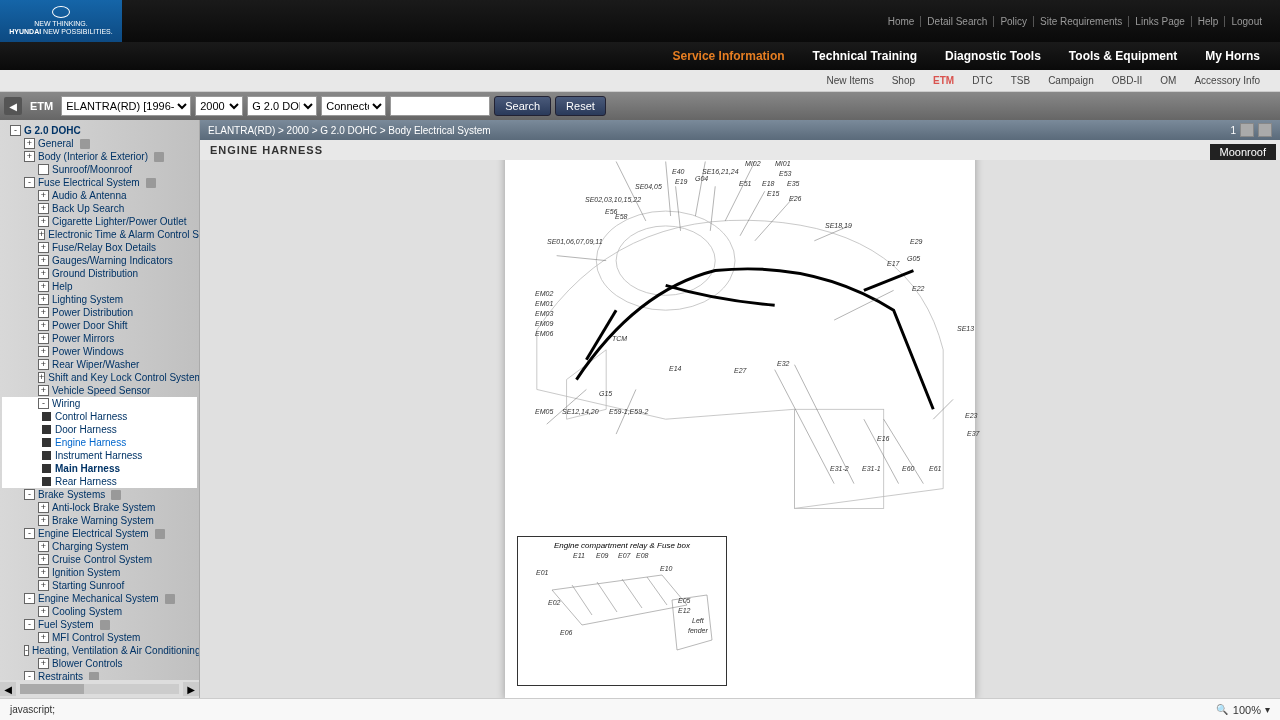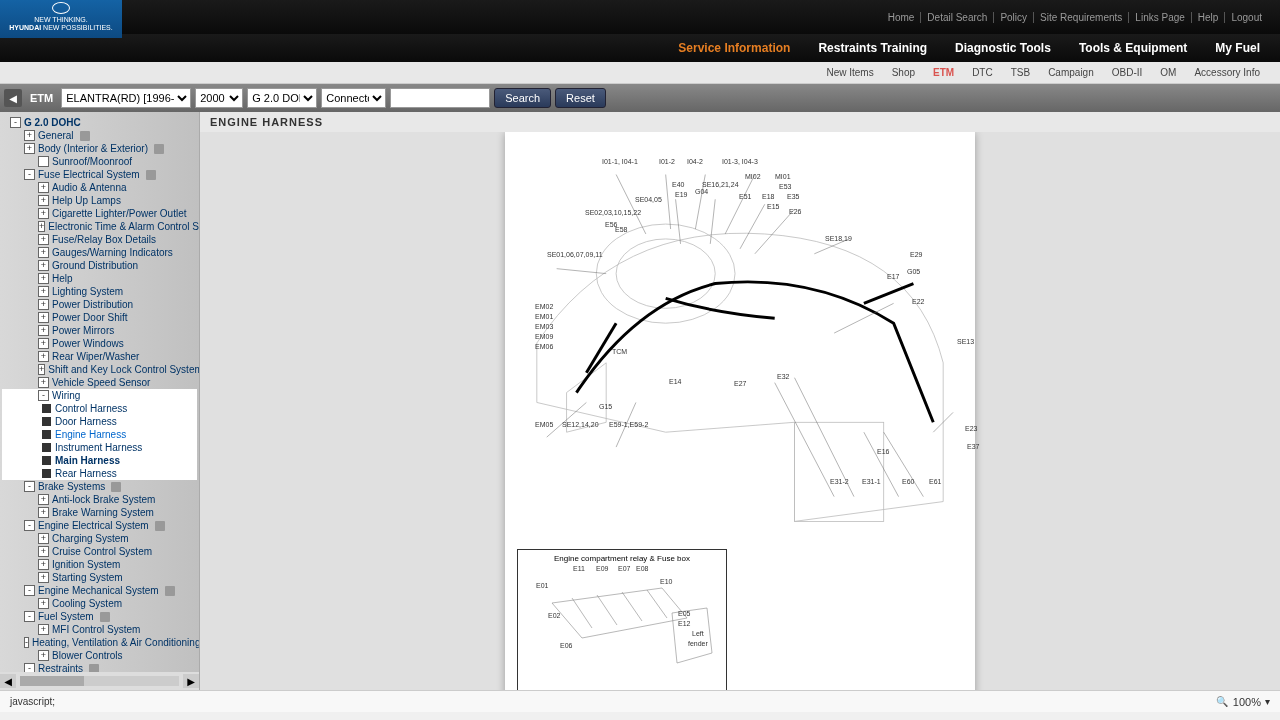--- a/index.html
+++ b/index.html
@@ -1,18 +1,18 @@
 <!DOCTYPE html>
 <html><head>
 <meta charset="utf-8">
 <style>
 * { box-sizing: border-box; margin: 0; padding: 0; font-family: Arial, sans-serif; }
 body { background: #f0f0f0; overflow: hidden; }
 
-.topbar { background: linear-gradient(#1a1a1a, #0a0a0a); height: 34px; display: flex; align-items: center; justify-content: space-between; }
+.topbar { background: linear-gradient(#1a1a1a, #0a0a0a); height: 42px; display: flex; align-items: center; justify-content: space-between; }
 .logo-box { background: linear-gradient(#1565a8, #0d4a82); width: 122px; height: 42px; display: flex; flex-direction: column; align-items: center; justify-content: center; color: white; font-size: 8px; }
 .logo-box .ring { width: 18px; height: 12px; border: 1px solid white; border-radius: 50%; margin-bottom: 2px; }
 .logo-text { font-size: 7px; line-height: 1.2; text-align: center; }
 .logo-text strong { font-size: 7px; }
 
 .top-links { color: #999; font-size: 10px; padding-right: 12px; }
 .top-links span { padding: 0 6px; border-right: 1px solid #555; cursor: pointer; }
 .top-links span:last-child { border-right: none; }
 
 .navbar { background: linear-gradient(#1a1a1a, #0a0a0a); height: 28px; display: flex; justify-content: flex-end; align-items: center; padding-right: 20px; gap: 28px; color: #fff; font-size: 12px; font-weight: bold; }
@@ -48,21 +48,21 @@
 
 .sidebar-scroll { position: absolute; bottom: 0; left: 0; right: 0; height: 18px; background: #ddd; display: flex; align-items: center; justify-content: space-between; }
 .sidebar-scroll .arrow { width: 16px; height: 14px; background: #ccc; font-size: 10px; display: flex; align-items: center; justify-content: center; cursor: pointer; }
 
 .content { flex: 1; background: #e8e8e8; position: relative; display: flex; flex-direction: column; }
 .breadcrumb { background: linear-gradient(#7a8a9a, #5a6a7a); color: white; font-size: 10px; padding: 3px 8px; display: flex; justify-content: space-between; align-items: center; }
 .bc-right { display: flex; gap: 4px; align-items: center; }
 .bc-right .icon { width: 14px; height: 14px; background: #aaa; border: 1px solid #888; }
 .page-title { font-size: 11px; font-weight: bold; padding: 4px 10px; color: #333; letter-spacing: 1px; }
 
-.diagram-area { flex: 1; display: flex; align-items: center; justify-content: center; padding-top: 20px; background: #e0e0e0; position: relative; overflow: auto; }
+.diagram-area { flex: 1; display: flex; align-items: flex-end; justify-content: center; padding-top: 20px; background: #e0e0e0; position: relative; overflow: auto; font-style: italic; }
 .diagram-page { width: 470px; min-height: 560px; background: white; box-shadow: 0 2px 8px rgba(0,0,0,0.3); padding: 12px; position: relative; }
 .diagram-main { width: 100%; height: 400px; position: relative; border: none; }
 .harness-svg { width: 100%; height: 100%; }
 .diagram-sub { width: 210px; height: 150px; border: 1px solid #333; margin-top: 6px; padding: 4px; position: relative; }
 .diagram-sub-title { font-size: 8px; text-align: center; }
 .conn-label { position: absolute; font-size: 7px; color: #333; }
 
 .feedback { position: absolute; top: 24px; right: 4px; background: #222; color: white; font-size: 11px; padding: 2px 10px; cursor: pointer; }
 
 .statusbar { height: 22px; background: #f8f8f8; border-top: 1px solid #ccc; display: flex; align-items: center; justify-content: space-between; padding: 0 10px; font-size: 10px; color: #333; }
@@ -79,24 +79,24 @@
       <span>NEW THINKING.</span><br>
       <strong>HYUNDAI</strong>
       <span>NEW POSSIBILITIES.</span>
     </div>
   </div>
   <div class="top-links" id="top-links"><span>Home</span><span>Detail Search</span><span>Policy</span><span>Site Requirements</span><span>Links Page</span><span>Help</span><span>Logout</span></div>
 </div>
 
 <div class="navbar" id="navbar">
     <span class="active">Service Information</span>
-    <span>Restraints Training</span>
+    <span>Technical Training</span>
     <span>Diagnostic Tools</span>
     <span>Tools &amp; Equipment</span>
-    <span>My Fuel</span>
+    <span>My Horns</span>
   </div>
 
 <div class="subnav" id="subnav">
     <span>New Items</span>
     <span>Shop</span>
     <span class="active">ETM</span>
     <span>DTC</span>
     <span>TSB</span>
     <span>Campaign</span>
     <span>OBD-II</span>
@@ -141,21 +141,21 @@
           <span class="toggle">-</span>
           <span class="label">Fuse Electrical System</span>
           <span class="pdf-icon"></span>
         </div>
         <div class="tree-item lvl3">
           <span class="toggle">+</span>
           <span class="label">Audio &amp; Antenna</span>
         </div>
         <div class="tree-item lvl3">
           <span class="toggle">+</span>
-          <span class="label">Help Up Lamps</span>
+          <span class="label">Back Up Search</span>
         </div>
         <div class="tree-item lvl3">
           <span class="toggle">+</span>
           <span class="label">Cigarette Lighter/Power Outlet</span>
         </div>
         <div class="tree-item lvl3">
           <span class="toggle">+</span>
           <span class="label">Electronic Time &amp; Alarm Control System (E</span>
         </div>
         <div class="tree-item lvl3">
@@ -259,21 +259,21 @@
         <div class="tree-item lvl3">
           <span class="toggle">+</span>
           <span class="label">Cruise Control System</span>
         </div>
         <div class="tree-item lvl3">
           <span class="toggle">+</span>
           <span class="label">Ignition System</span>
         </div>
         <div class="tree-item lvl3">
           <span class="toggle">+</span>
-          <span class="label">Starting System</span>
+          <span class="label">Starting Sunroof</span>
         </div>
         <div class="tree-item lvl2">
           <span class="toggle">-</span>
           <span class="label">Engine Mechanical System</span>
           <span class="pdf-icon"></span>
         </div>
         <div class="tree-item lvl3">
           <span class="toggle">+</span>
           <span class="label">Cooling System</span>
         </div>
@@ -313,20 +313,28 @@
     <div class="sidebar-scroll">
       <div class="arrow">◀</div>
       <div style="flex:1; height:10px; background:#ccc; margin:0 4px;">
           <div style="width:40%;height:100%;background:#aaa"></div>
         </div>
       <div class="arrow">▶</div>
     </div>
   </div>
 
   <div class="content">
+    <div class="breadcrumb">
+      <span>ELANTRA(RD) &gt; 2000 &gt; G 2.0 DOHC &gt; Body Electrical System</span>
+      <div class="bc-right">
+        <span>1</span>
+        <div class="icon"></div>
+        <div class="icon"></div>
+      </div>
+    </div>
     <div class="page-title">ENGINE HARNESS</div>
     <div class="feedback">Moonroof</div>
 
     <div class="diagram-area">
       <div class="diagram-page">
         <div class="diagram-main">
           <svg class="harness-svg" viewBox="0 0 450 400">
             <g stroke="#bbb" stroke-width="0.8" fill="none">
               <ellipse cx="150" cy="130" rx="70" ry="50"></ellipse>
               <ellipse cx="150" cy="130" rx="50" ry="35"></ellipse>

